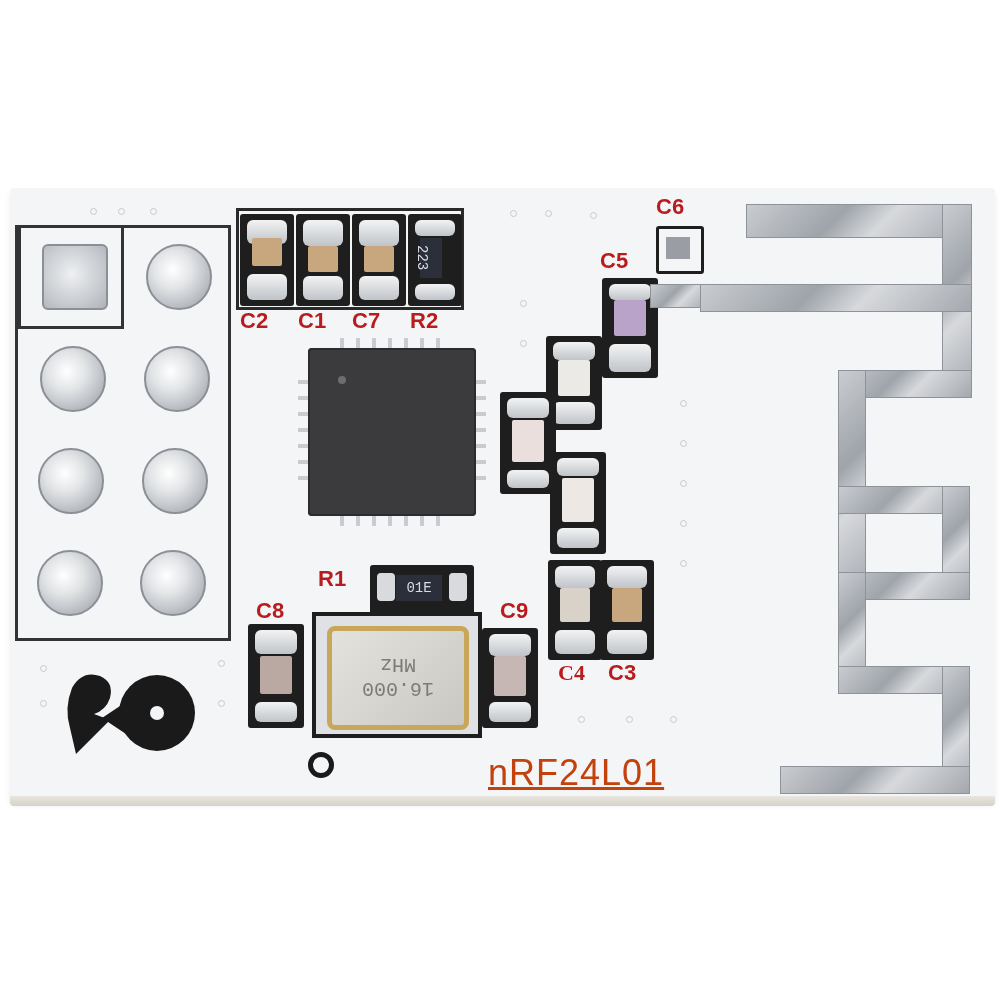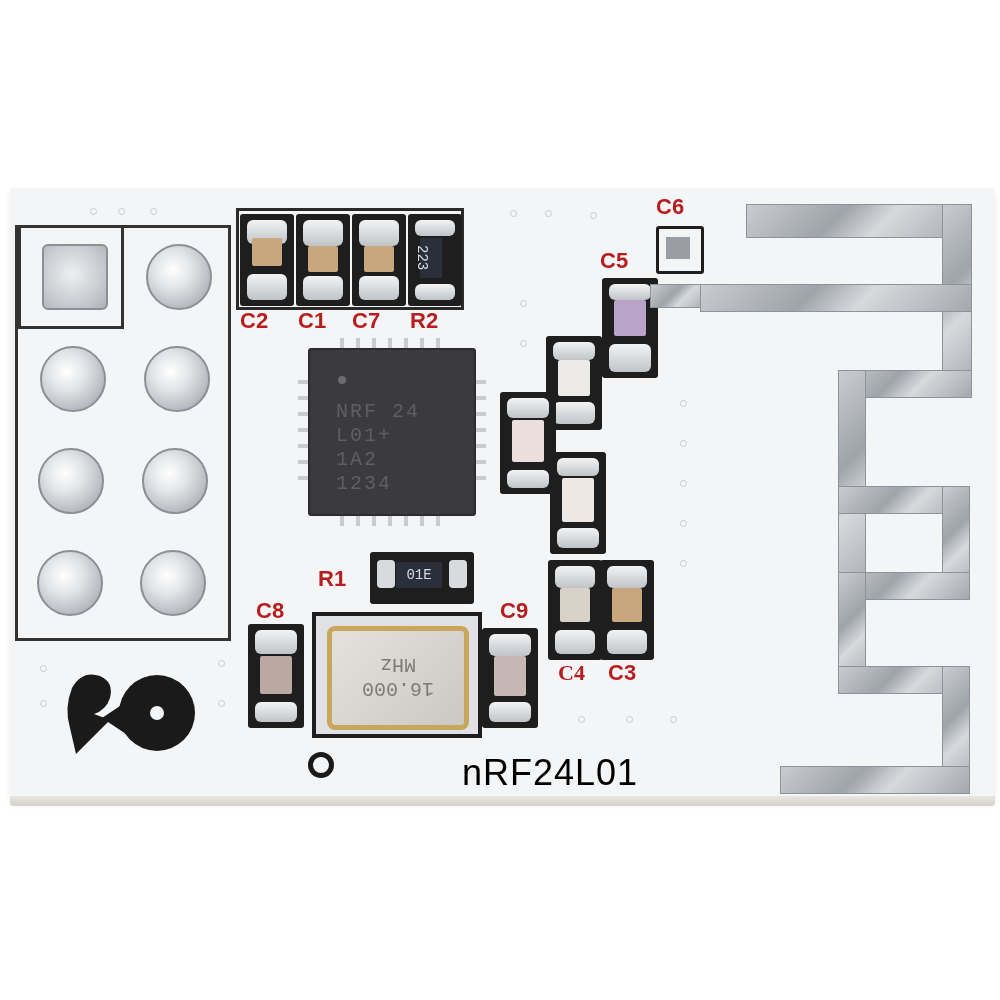--- a/index.html
+++ b/index.html
@@ -24,21 +24,21 @@
   .smd .pad{position:absolute;left:3px;right:3px;background:linear-gradient(#f2f3f4,#c0c4c8);border-radius:6px;}
   .smd .body{position:absolute;left:8px;right:8px;border-radius:2px;}
   .lbl{position:absolute;color:#b91c1c;font-weight:bold;font-size:22px;font-family:"Liberation Sans",sans-serif;}
   .res-body{position:absolute;background:#2a2f3a;color:#d7dbe6;font-size:14px;font-family:"Liberation Mono",monospace;text-align:center;}
   .crystal-frame{position:absolute;left:312px;top:612px;width:162px;height:118px;border:4px solid #1e1e1e;background:#dfe1e4;}
   .crystal{position:absolute;left:327px;top:626px;width:132px;height:94px;background:linear-gradient(135deg,#e3e2dd,#c9c8c2);
            border:5px solid #c8a65a;border-radius:8px;}
   .crystal-text{position:absolute;left:0;right:0;text-align:center;color:#7c7b76;font-size:20px;font-family:"Liberation Mono",monospace;transform:rotate(180deg);}
   .trace{position:absolute;background:linear-gradient(135deg,#c9ccd0,#9fa4aa 40%,#d7d9dc 60%,#a4a8ae);border:1px solid #8e9399;}
   .via{position:absolute;width:5px;height:5px;border-radius:50%;border:1px solid #c7c9cc;}
-  .model{position:absolute;left:462px;top:752px;font-size:36px;color:#000000;font-family:"Liberation Sans",sans-serif;letter-spacing:1px;}
+  .model{position:absolute;left:488px;top:752px;font-size:36px;color:#c2410c;font-family:"Liberation Sans",sans-serif;letter-spacing:1px;text-decoration:underline;}
   .logo{position:absolute;left:62px;top:668px;width:140px;height:90px;}
 </style>
 </head>
 <body>
 
 <div class="board"></div>
 <div class="edge"></div>
 
 <div class="silk hdr-box"></div>
 <div class="silk pin1-box"></div>
@@ -79,26 +79,20 @@
   <div class="res-body" style="left:8px;top:20px;width:22px;height:40px;line-height:40px;writing-mode:vertical-rl;">223</div>
   <div class="pad" style="bottom:2px;height:16px;"></div>
 </div>
 <div class="lbl" style="left:240px;top:308px;">C2</div>
 <div class="lbl" style="left:298px;top:308px;">C1</div>
 <div class="lbl" style="left:352px;top:308px;">C7</div>
 <div class="lbl" style="left:410px;top:308px;">R2</div>
 
 <div class="chip">
   <div class="chip-dot"></div>
-  <div class="chip-text">
-    <div>NRF 24</div>
-    <div>L01+</div>
-    <div>1A2</div>
-    <div>1234</div>
-  </div>
 </div>
 
 <div class="lead-v" style="left:340px;top:338px;"></div>
 <div class="lead-v" style="left:356px;top:338px;"></div>
 <div class="lead-v" style="left:372px;top:338px;"></div>
 <div class="lead-v" style="left:388px;top:338px;"></div>
 <div class="lead-v" style="left:404px;top:338px;"></div>
 <div class="lead-v" style="left:420px;top:338px;"></div>
 <div class="lead-v" style="left:436px;top:338px;"></div>
 <div class="lead-v" style="left:340px;top:516px;"></div>
@@ -157,21 +151,21 @@
 </div>
 <div class="smd" style="left:600px;top:560px;width:46px;height:92px;">
   <div class="pad" style="top:2px;height:22px;"></div>
     <div class="body" style="top:24px;height:34px;background:#c9a77e;"></div>
     <div class="pad" style="bottom:2px;height:24px;"></div>
 </div>
 <div class="lbl" style="left:558px;top:660px;font-family:Liberation Serif, serif;">C4</div>
 <div class="lbl" style="left:608px;top:660px;">C3</div>
 
 <div class="lbl" style="left:318px;top:566px;">R1</div>
-<div class="smd" style="left:370px;top:552px;width:96px;height:44px;">
+<div class="smd" style="left:370px;top:565px;width:96px;height:44px;">
   <div style="position:absolute;left:3px;top:4px;width:18px;height:28px;background:#d8dadd;border-radius:4px;"></div>
   <div class="res-body" style="left:22px;top:6px;width:46px;height:26px;line-height:26px;">01E</div>
   <div style="position:absolute;right:3px;top:4px;width:18px;height:28px;background:#d8dadd;border-radius:4px;"></div>
 </div>
 
 <div class="lbl" style="left:256px;top:598px;">C8</div>
 <div class="smd" style="left:248px;top:624px;width:48px;height:96px;">
   <div class="pad" style="top:2px;height:24px;"></div>
     <div class="body" style="top:28px;height:38px;background:#b9a9a2;"></div>
     <div class="pad" style="bottom:2px;height:20px;"></div>

